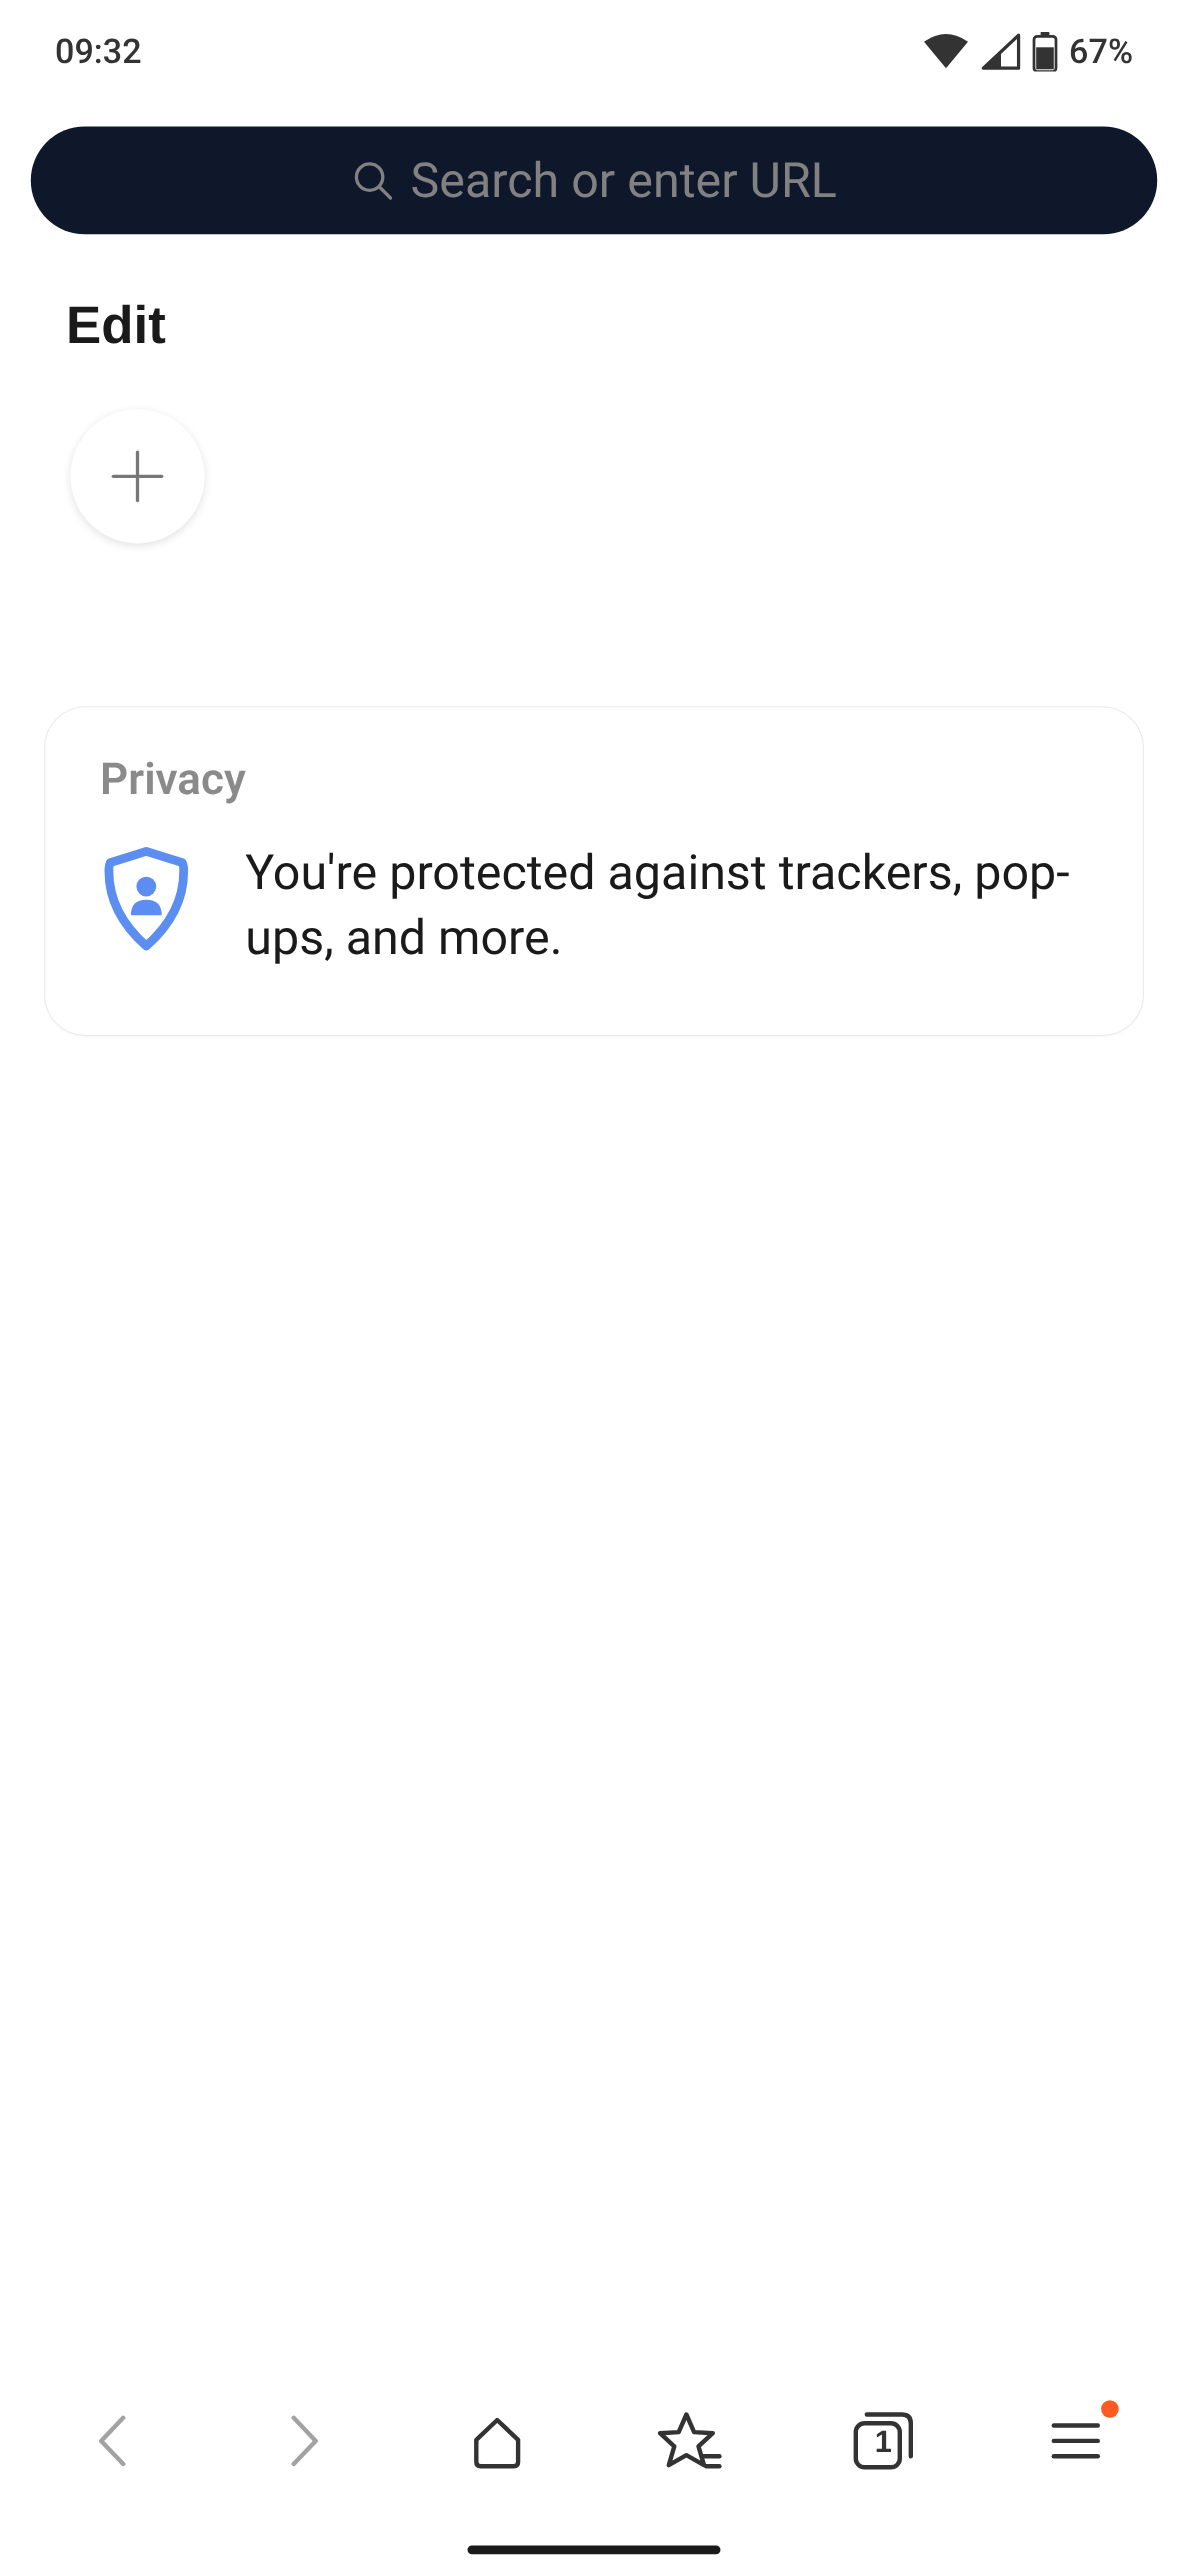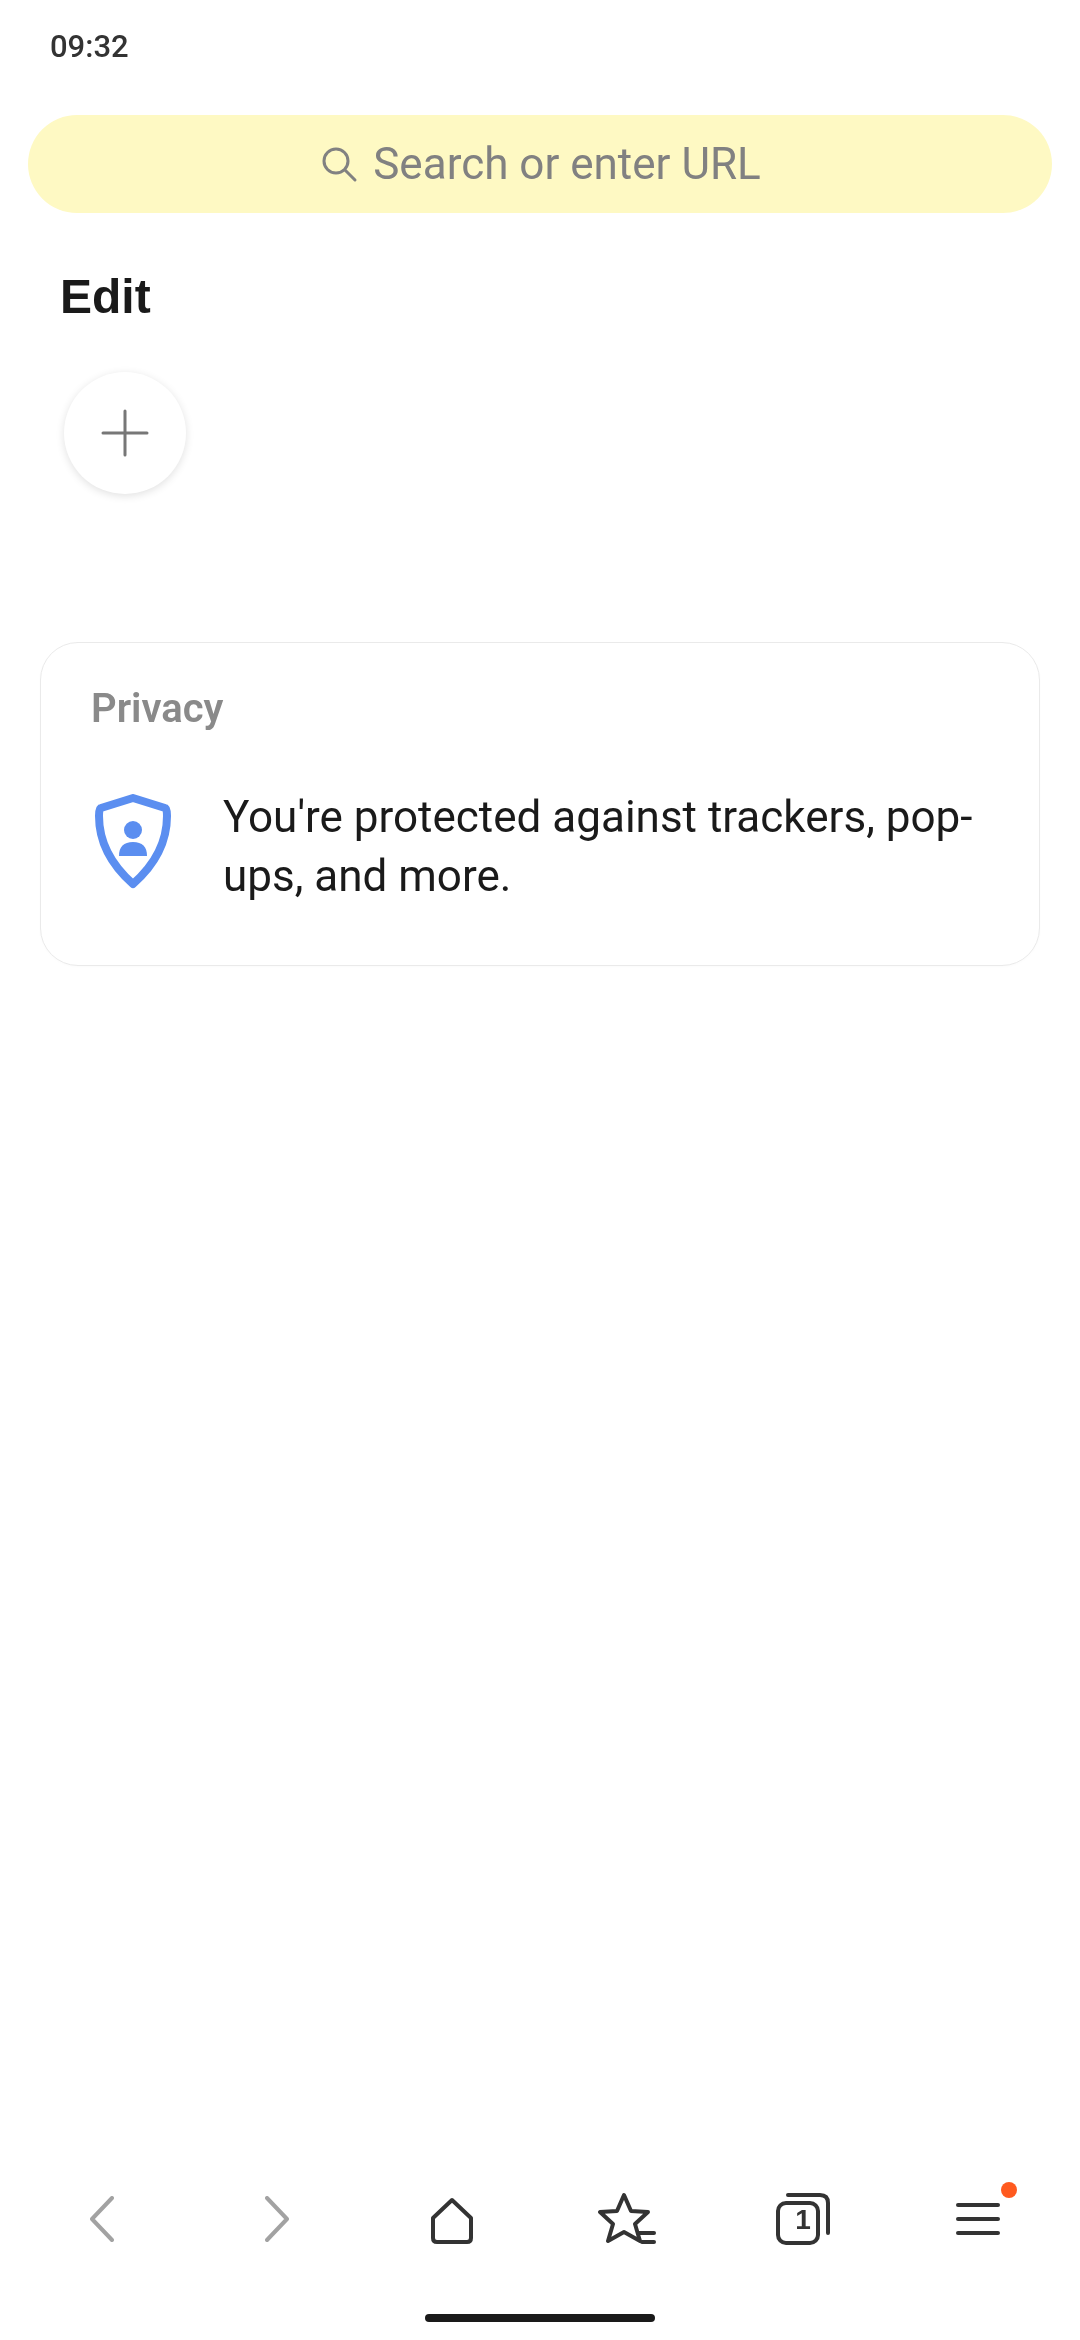--- a/index.html
+++ b/index.html
@@ -4,55 +4,70 @@
   <style>
     * { box-sizing: border-box; margin: 0; padding: 0; }
     html, body { width: 1080px; height: 2340px; font-family: -apple-system, BlinkMacSystemFont, 'Segoe UI', Roboto, sans-serif; background: #ffffff; overflow: hidden; }
     
     
     .status-bar { display: flex; justify-content: space-between; align-items: center; padding: 28px 50px 20px 50px; font-size: 31px; color: #333; font-weight: 500; }
     .status-right { display: flex; align-items: center; gap: 10px; }
     .status-right svg { display: block; }
     
     
-    .search-bar { margin: 30px 28px 0 28px; background: #fef9c3; border-radius: 50px; height: 98px; display: flex; align-items: center; justify-content: center; gap: 14px; }
+    .search-bar { margin: 30px 28px 0 28px; background: #0f172a; border-radius: 50px; height: 98px; display: flex; align-items: center; justify-content: center; gap: 14px; }
     .search-bar svg { flex-shrink: 0; }
     .search-placeholder { font-size: 44px; color: #818181; }
     
     
     .quick-access-header { display: flex; justify-content: space-between; align-items: center; padding: 56px 56px 0 60px; }
     .quick-access-title { font-size: 42px; color: #888; font-weight: 500; }
     .edit-btn { font-size: 48px; color: #1a1a1a; font-weight: 600; background: none; border: none; cursor: pointer; }
     
     .qa-grid { padding: 48px 56px; }
     .add-btn { width: 122px; height: 122px; background: #fff; border-radius: 50%; display: flex; align-items: center; justify-content: center; box-shadow: 0 2px 8px rgba(0,0,0,0.12); border: none; cursor: pointer; margin-left: 8px; }
     
     
     .privacy-card { margin: 100px 40px 0 40px; border: 1px solid #eaeaea; border-radius: 38px; padding: 42px 50px 58px 50px; box-shadow: 0 1px 3px rgba(0,0,0,0.02); }
-    .privacy-title { font-size: 40px; color: #8a8a8a; font-weight: 600; margin-bottom: 56px; }
+    .privacy-title { font-size: 40px; color: #8a8a8a; font-weight: 600; margin-bottom: 32px; }
     .privacy-body { display: flex; align-items: flex-start; gap: 48px; }
     .privacy-icon { flex-shrink: 0; margin-top: 6px; }
     .privacy-text { font-size: 44px; color: #1a1a1a; line-height: 1.35; }
     
     
     .bottom-nav { position: absolute; bottom: 0; left: 0; right: 0; height: 170px; display: flex; justify-content: space-around; align-items: flex-start; padding: 14px 14px 0 14px; }
     .nav-item { width: 70px; height: 70px; display: flex; align-items: center; justify-content: center; border: none; background: none; cursor: pointer; position: relative; }
     .nav-item.disabled { opacity: 0.45; }
     .notif-dot { position: absolute; top: -2px; right: -4px; width: 16px; height: 16px; background: #ff5a1f; border-radius: 50%; }
     
     .tab-count { position: absolute; font-size: 28px; font-weight: 600; color: #333; left: 50%; top: 52%; transform: translate(-50%, -50%); }
     
     
     .gesture-bar { position: absolute; bottom: 18px; left: 50%; transform: translateX(-50%); width: 230px; height: 8px; background: #1a1a1a; border-radius: 4px; }
   </style>
 </head>
 <body>
 
 <div class="status-bar">
   <span>09:32</span>
+  <div class="status-right">
+    <svg width="44" height="34" viewBox="0 0 44 34">
+      <path d="M22 32 L2 8 Q22 -6 42 8 Z" fill="#333"></path>
+    </svg>
+    <svg width="36" height="34" viewBox="0 0 36 34">
+      <path d="M2 32 L34 32 L34 2 Z" fill="none" stroke="#333" stroke-width="3" stroke-linejoin="round"></path>
+      <path d="M2 32 L18 32 L18 17 Z" fill="#333"></path>
+    </svg>
+    <svg width="24" height="36" viewBox="0 0 24 36">
+      <rect x="8" y="0" width="8" height="4" fill="#333" rx="1"></rect>
+      <rect x="2" y="4" width="20" height="32" fill="none" stroke="#333" stroke-width="2.5" rx="3"></rect>
+      <rect x="4" y="14" width="16" height="20" fill="#333"></rect>
+    </svg>
+    <span>67%</span>
+  </div>
 </div>
 
 <div class="search-bar">
   <svg width="40" height="40" viewBox="0 0 40 40">
     <circle cx="17" cy="17" r="12" fill="none" stroke="#818181" stroke-width="3"></circle>
     <line x1="26" y1="26" x2="36" y2="36" stroke="#818181" stroke-width="3" stroke-linecap="round"></line>
   </svg>
   <span class="search-placeholder">Search or enter URL</span>
 </div>
 

